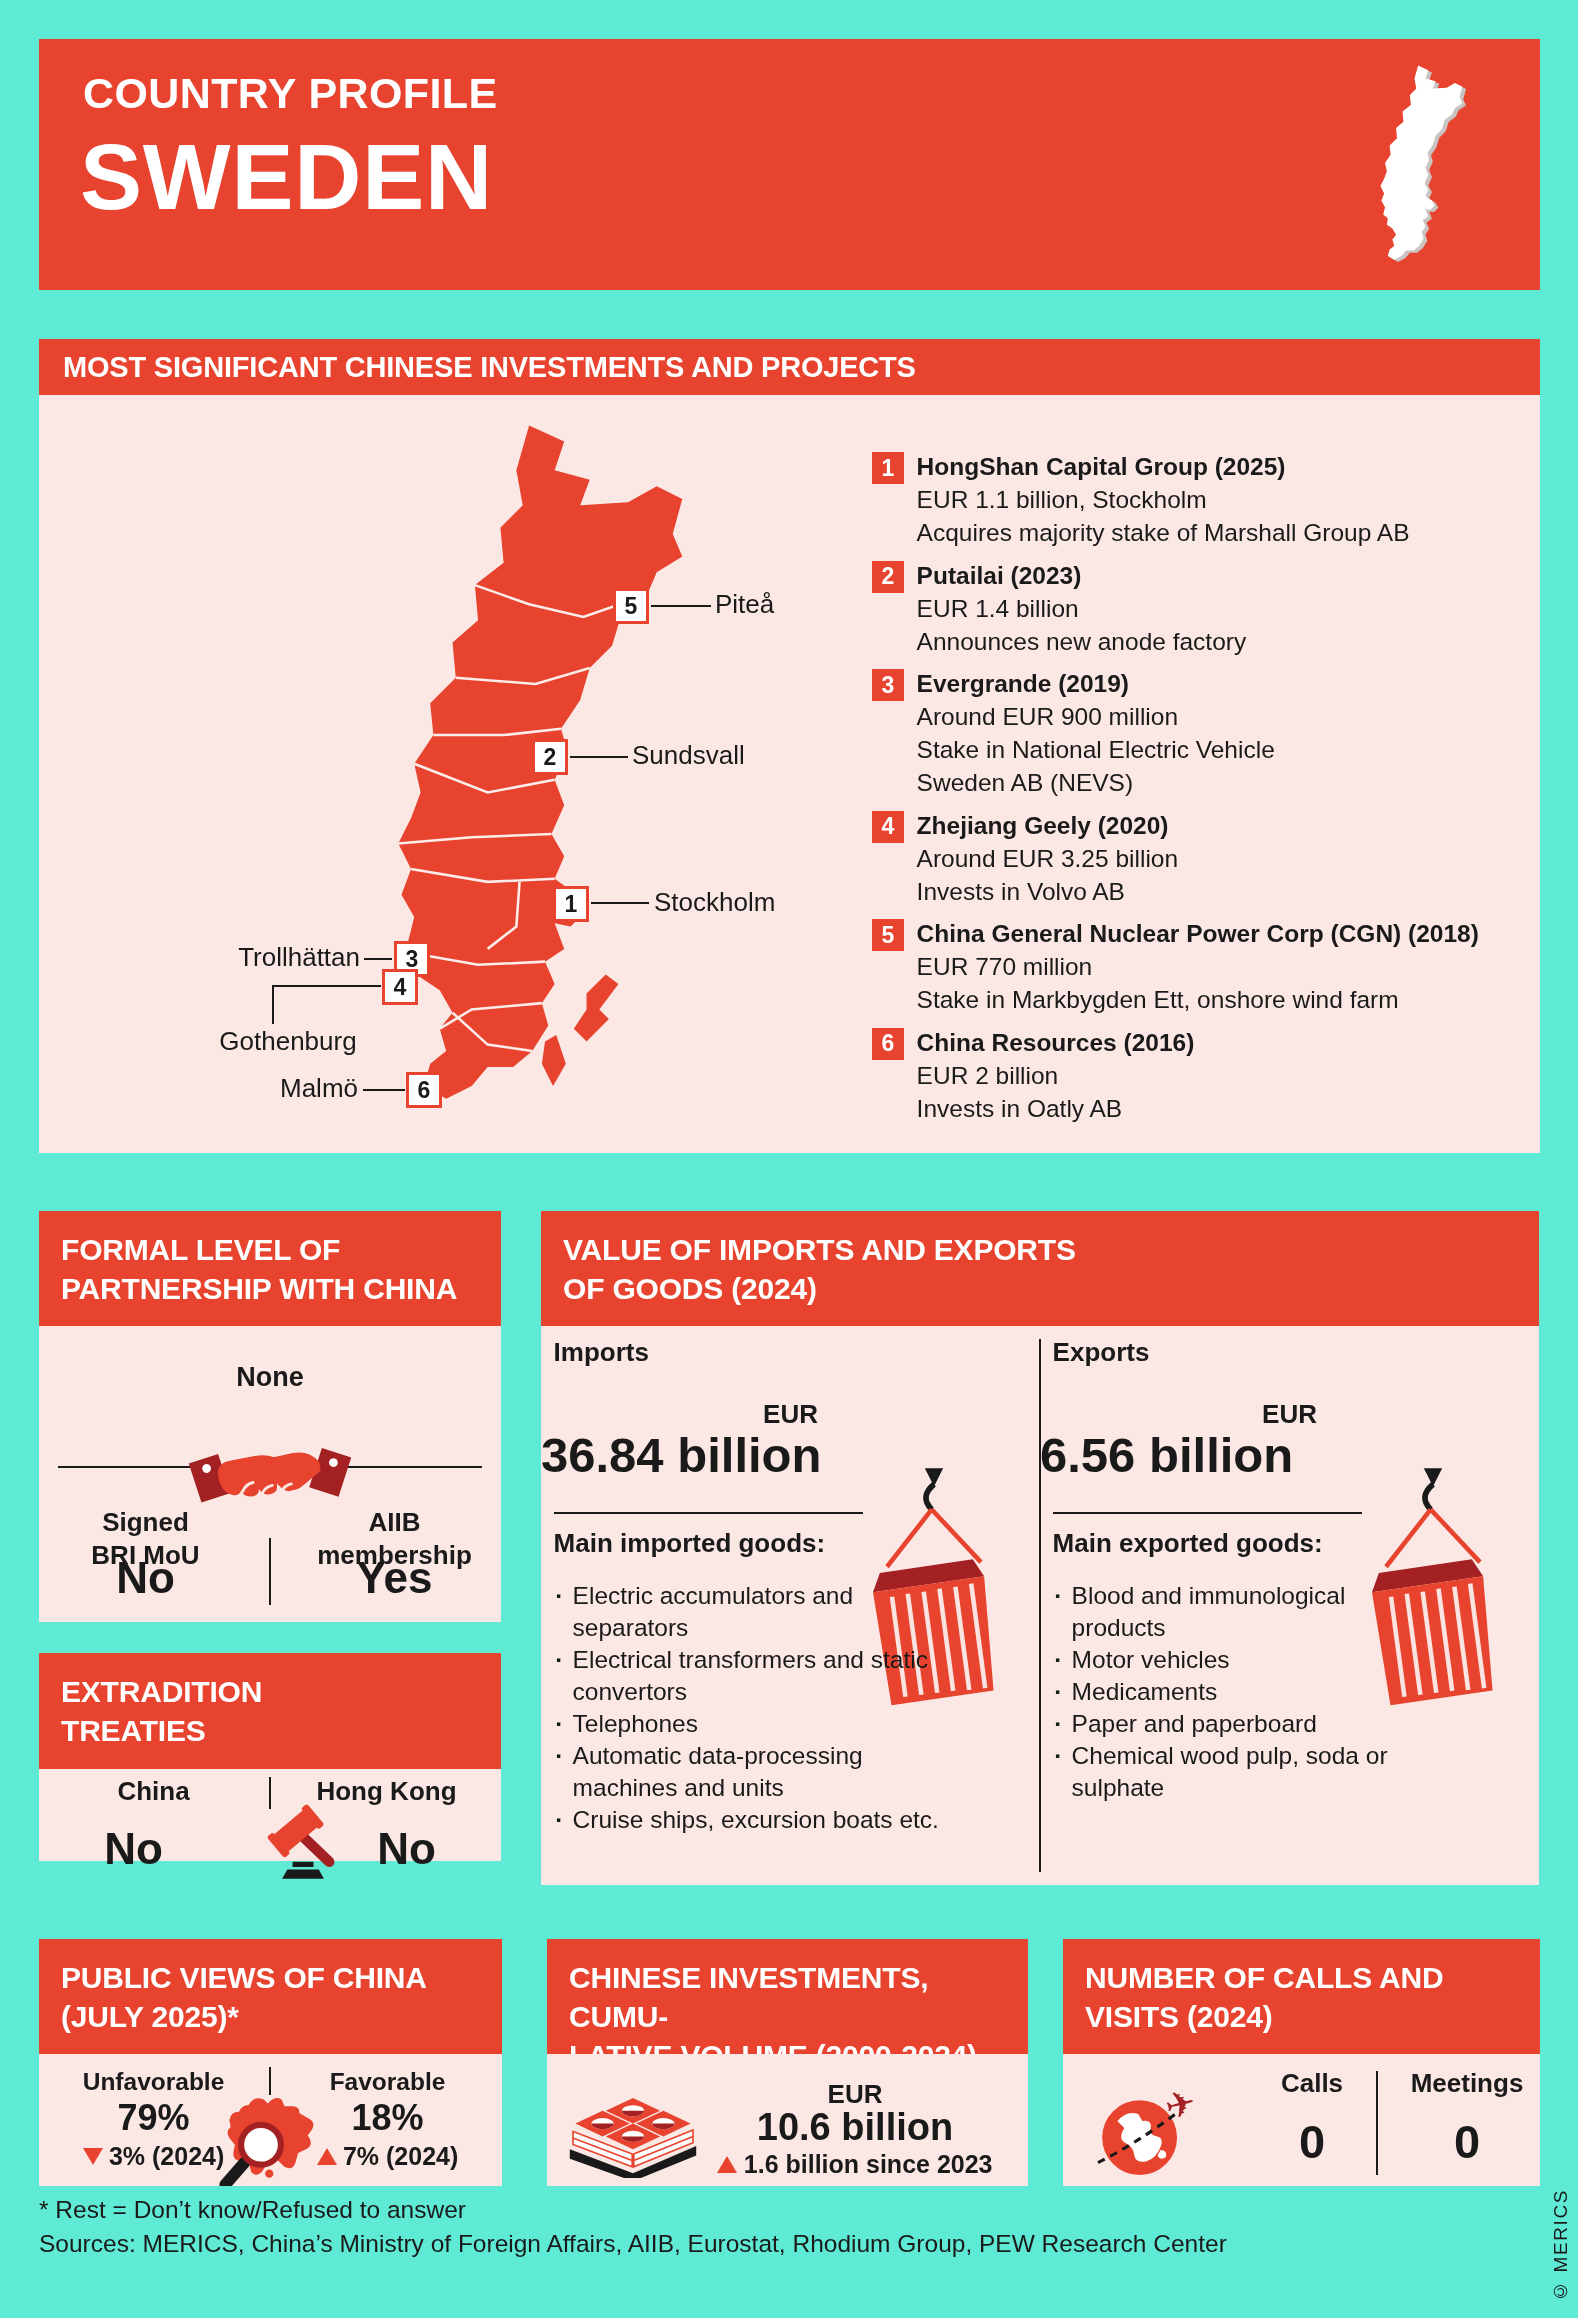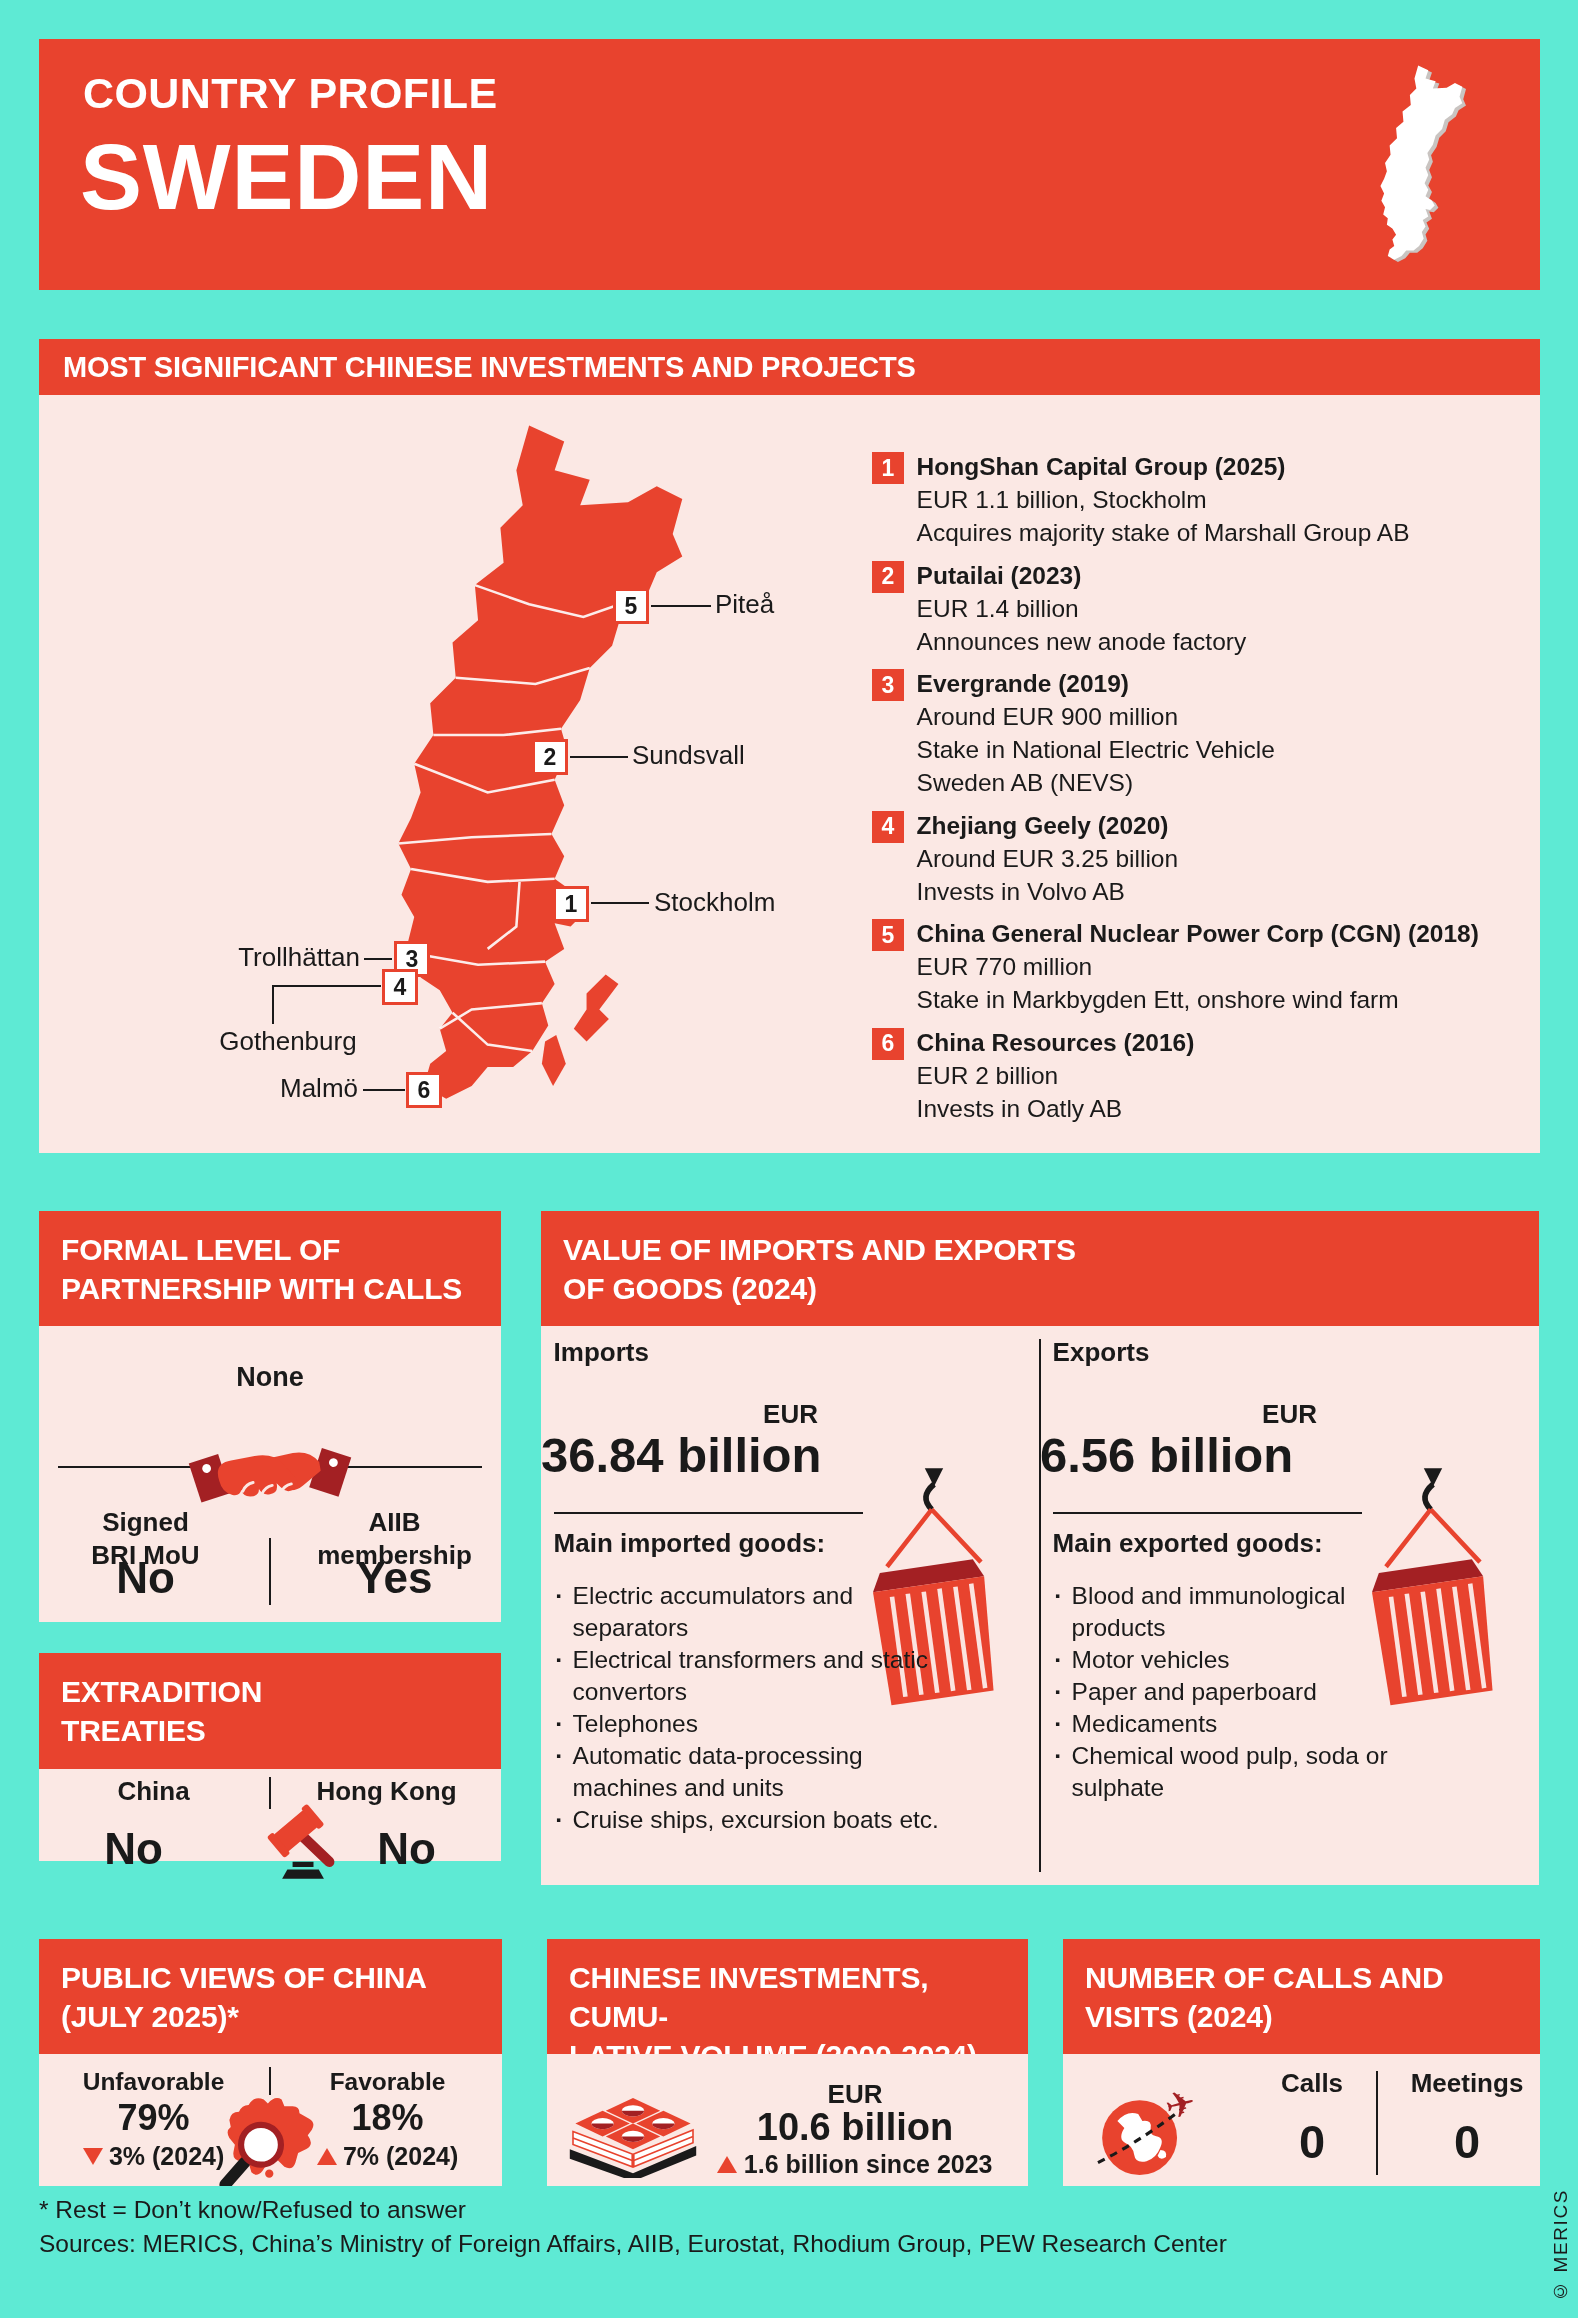--- a/index.html
+++ b/index.html
@@ -203,21 +203,21 @@
           <div class="inv-title">China Resources (2016)</div>
           <div class="inv-details">EUR 2 billion
 Invests in Oatly AB</div>
         </div>
       </div>
     </div>
   </section>
 
   <section class="abs partnership-panel">
     <div class="panel-head">FORMAL LEVEL OF
-PARTNERSHIP WITH CALLS</div>
+PARTNERSHIP WITH CHINA</div>
     <div class="panel-body">
       <div class="ctr lbl" style="position:absolute;left:0;top:35px;width:100%;font-size:27px;">None</div>
       <div class="hline" style="left:19px;top:140px;width:136px;"></div>
       <div class="hline" style="right:19px;top:140px;width:136px;"></div>
       <svg class="handshake-wrap" viewBox="0 0 230 130" aria-hidden="true">
         <g transform="rotate(-18 34 78)">
             <rect x="12" y="50" width="42" height="56" fill="var(--dark-red)"></rect>
             <circle cx="33" cy="64" r="6" fill="#fff"></circle>
           </g>
         <g transform="rotate(18 196 70)">
@@ -303,22 +303,22 @@
                 <path d="M78,106 L79,197"></path>
                 <path d="M92,105 L93,197"></path>
             </g>
           </g>
         </svg>
         <div class="tcol-goodshead">Main exported goods:</div>
         <div class="goods-list">
           <div class="goods-item">Blood and immunological
 products</div>
           <div class="goods-item">Motor vehicles</div>
+          <div class="goods-item">Medicaments</div>
           <div class="goods-item">Paper and paperboard</div>
-          <div class="goods-item">Medicaments</div>
           <div class="goods-item">Chemical wood pulp, soda or
 sulphate</div>
         </div>
       </div>
     </div>
   </section>
 
   <section class="abs extradition-panel">
     <div class="panel-head">EXTRADITION
 TREATIES</div>

